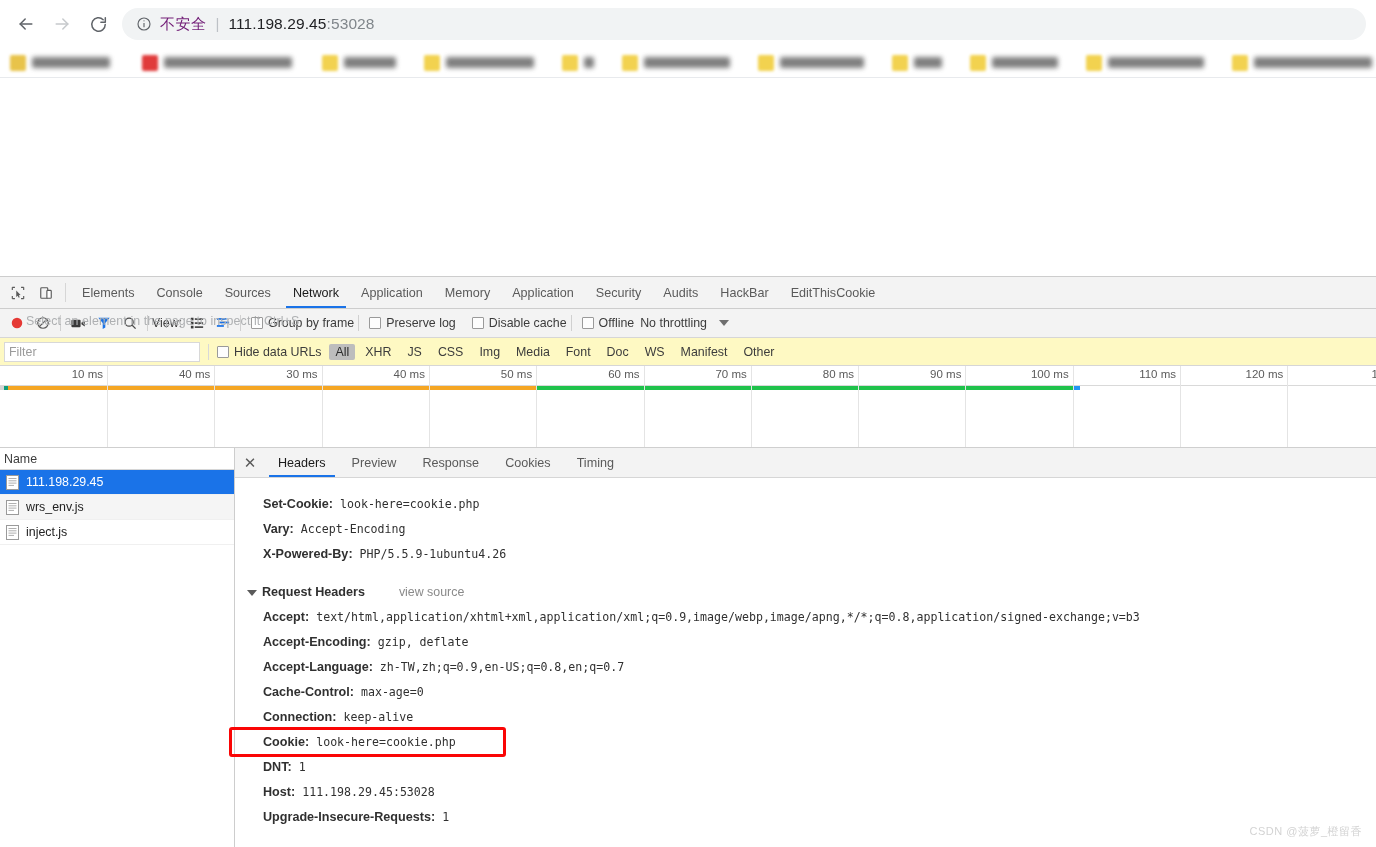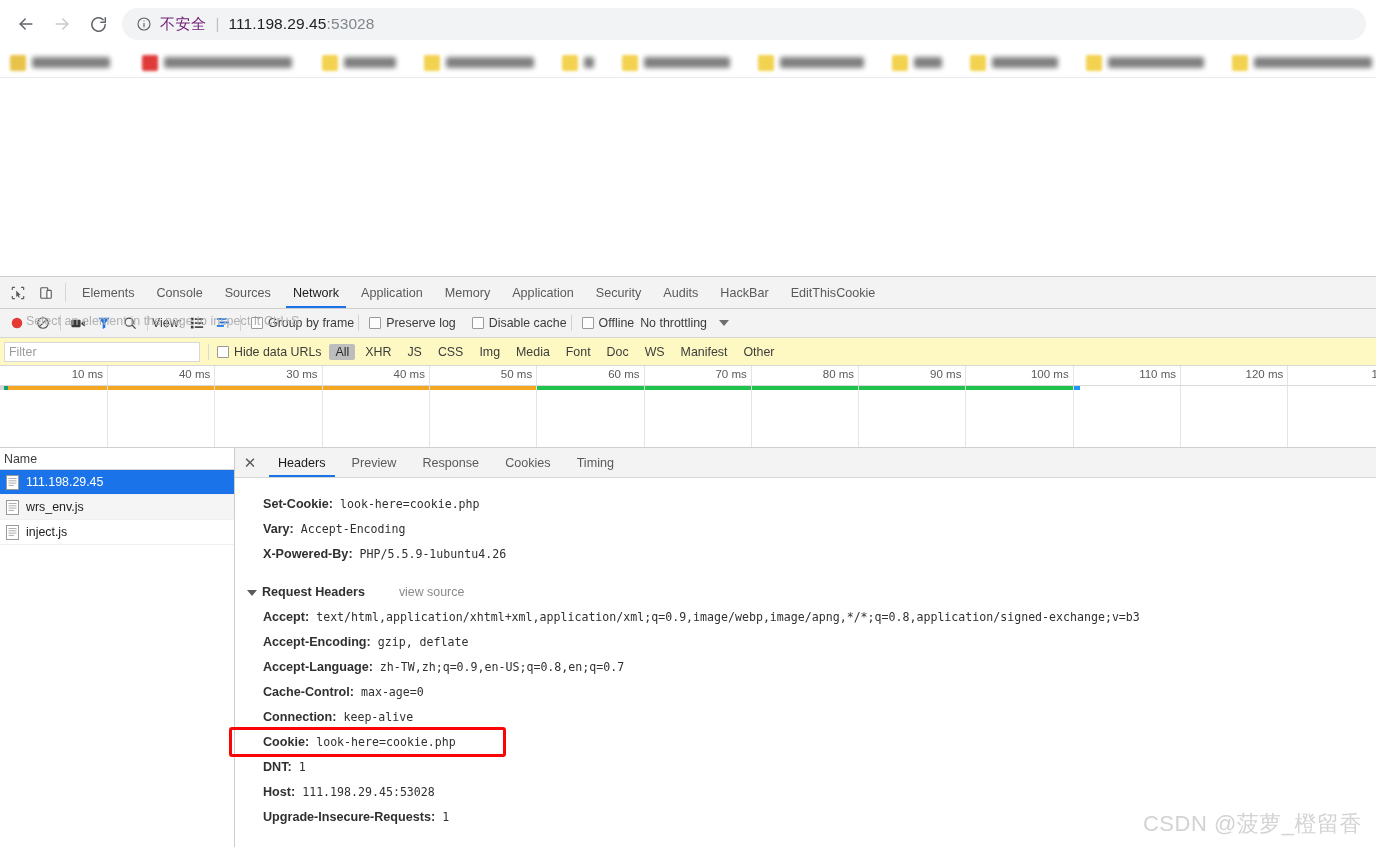--- a/index.html
+++ b/index.html
@@ -348,21 +348,21 @@
     left: 249px; top: 741px;
     width: 277px; height: 30px;
     border: 3px solid #fa0505;
     border-radius: 3px;
     pointer-events: none;
     z-index: 5;
   }
   #watermark {
     position: absolute;
     right: 14px; bottom: 8px;
-    font-size: 22px;
+    font-size: 11px;
     color: #d3d3d3;
     white-space: nowrap;
     z-index: 6;
     letter-spacing: .5px;
   }
   #root { position: relative; width: 1376px; height: 847px; }
 </style>
 </head>
 <body>
 

